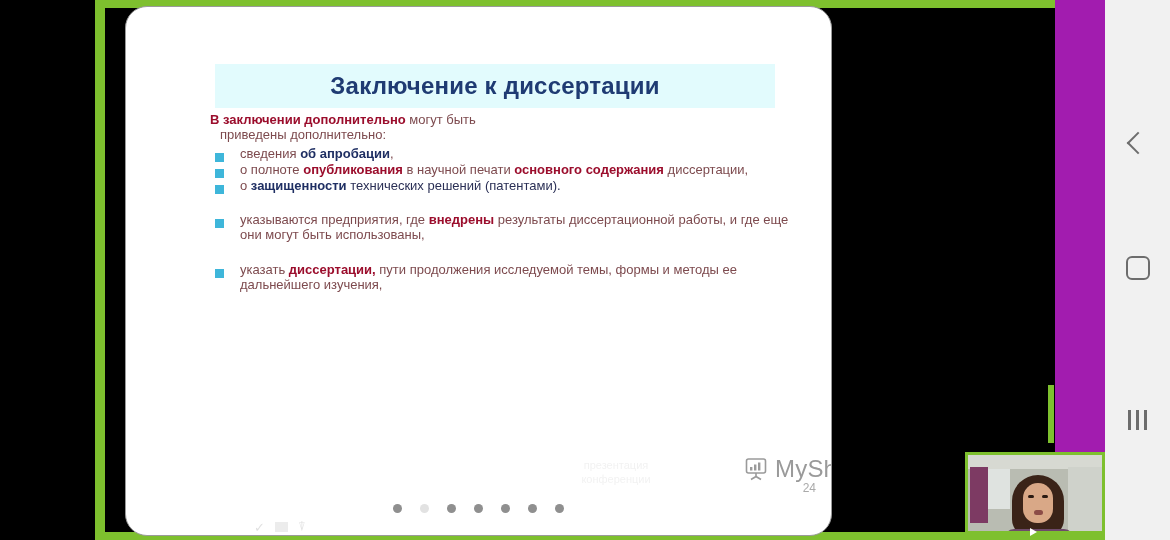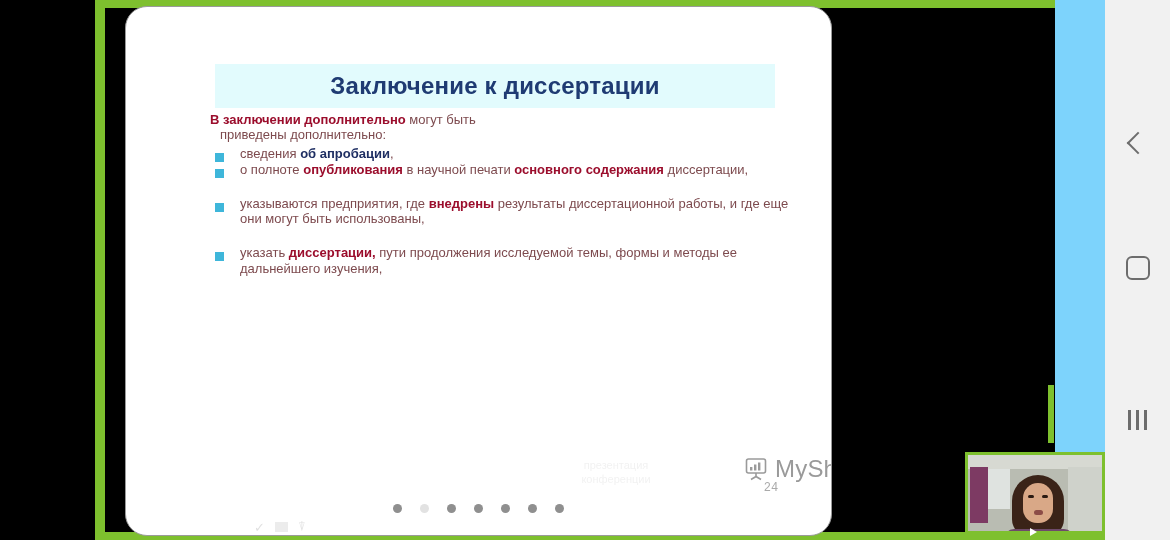--- a/index.html
+++ b/index.html
@@ -1,21 +1,21 @@
 <!DOCTYPE html>
 <html><head>
 <meta charset="utf-8">
 <style>
   html,body{margin:0;padding:0;}
   body{
     width:1170px;height:540px;overflow:hidden;
     background:#000;
     font-family:"Liberation Sans", sans-serif;
   }
-  #root{position:relative;width:1170px;height:540px;background:#7dd3fc;}
+  #root{position:relative;width:1170px;height:540px;background:#a21caf;}
 
   
   .left-strip{position:absolute;left:0;top:0;width:95px;height:540px;background:#000;}
 
   
   .green-frame{
     position:absolute;left:95px;top:0;width:960px;height:540px;
     background:#7ec02e;
   }
   .frame-inner{
@@ -75,22 +75,22 @@
   }
 
   
   .ms-logo{
     position:absolute;left:617px;top:448px;
     display:flex;align-items:center;gap:6px;color:#9a9a9a;
   }
   .ms-icon{width:26px;height:26px;display:block;}
   .ms-word{font-size:24px;color:#9a9a9a;font-weight:normal;letter-spacing:.2px;}
   .ms-pageno{
-    position:absolute;left:600px;top:474px;width:90px;text-align:center;
-    font-size:12px;color:#aaaaaa;font-family:Liberation Mono, monospace;
+    position:absolute;left:600px;top:474px;width:90px;text-align:right;
+    font-size:12px;color:#aaaaaa;
   }
 
   
   .dots{
     position:absolute;left:0;right:0;top:497px;
     display:flex;justify-content:center;gap:18px;
   }
   .dot{width:9px;height:9px;border-radius:50%;background:#8f8f8f;}
   .dot.faint{background:#e2e2e2;}
 
@@ -169,20 +169,21 @@
     <div class="slide-body">
 
       <p class="intro">
         <span class="hl">В заключении дополнительно</span><span class="plain"> могут быть</span>
         <span class="intro-line2">приведены дополнительно:</span>
       </p>
 
       <ul class="bullets" id="bullet-list">
           <li><i class="sq"></i><span class="t-plain">сведения </span><span class="b-navy">об апробации</span><span class="t-plain">,</span></li>
           <li><i class="sq"></i><span class="t-plain">о полноте </span><span class="b-red">опубликования</span><span class="t-plain"> в научной печати </span><span class="b-red">основного содержания</span><span class="t-plain"> диссертации,</span></li>
+          <li><i class="sq"></i><span class="t-plain">о </span><span class="b-navy">защищенности</span><span class="t-navy"> технических решений (патентами).</span></li>
           <li class="gap"><i class="sq"></i><span class="t-plain">указываются предприятия, где </span><span class="b-red">внедрены</span><span class="t-plain"> результаты диссертационной работы, и где еще они могут быть использованы,</span></li>
           <li class="gap"><i class="sq"></i><span class="t-plain">указать </span><span class="b-red">диссертации,</span><span class="t-plain"> пути продолжения исследуемой темы, формы и методы ее дальнейшего изучения,</span></li>
         </ul>
     </div>
 
     <div class="watermark">
       <div>презентация</div>
       <div>конференции</div>
     </div>
 

